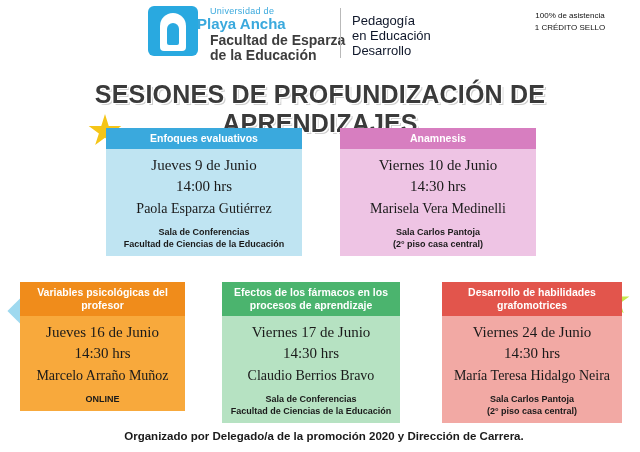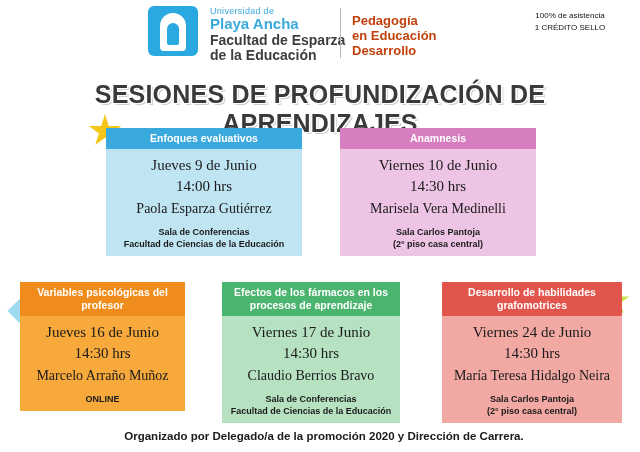--- a/index.html
+++ b/index.html
@@ -28,41 +28,41 @@
   .logo-fig:after{
     content:"";position:absolute;left:7px;top:10px;width:12px;height:22px;
     background:#29a9e0;border-radius:6px 6px 2px 2px;
   }
   .uni-name{
     position:absolute;left:210px;top:6px;
     font-family:"Liberation Sans", sans-serif;
     font-size:9px;color:#3aa9dd;letter-spacing:.3px;
   }
   .uni-playa{
-    position:absolute;left:210px;top:15px;
+    position:absolute;left:197px;top:15px;
     font-family:"Liberation Sans", sans-serif;
     font-size:15px;font-weight:bold;color:#3aa9dd;
   }
   .uni-fac1{
     position:absolute;left:210px;top:32px;
     font-family:"Liberation Sans", sans-serif;
     font-size:14px;font-weight:bold;color:#3d3d3d;
   }
   .uni-fac2{
     position:absolute;left:210px;top:47px;
     font-family:"Liberation Sans", sans-serif;
     font-size:14px;font-weight:bold;color:#3d3d3d;
   }
   .vdiv{
     position:absolute;left:340px;top:8px;width:1px;height:50px;background:#b9b9b9;
   }
   .peda{
     position:absolute;left:352px;top:13px;
     font-family:"Liberation Sans", sans-serif;
-    font-size:13px;font-weight:bold;color:#c2410c;line-height:15px;
+    font-size:13px;font-weight:normal;color:#0f172a;line-height:15px;
   }
   .asist{
     position:absolute;left:505px;top:10px;width:130px;text-align:center;
     font-family:"Liberation Sans", sans-serif;
     font-size:8px;color:#111;line-height:12px;
   }
   
   .title{
     position:absolute;left:0;top:80px;width:640px;text-align:center;
     font-family:"Liberation Sans", sans-serif;

